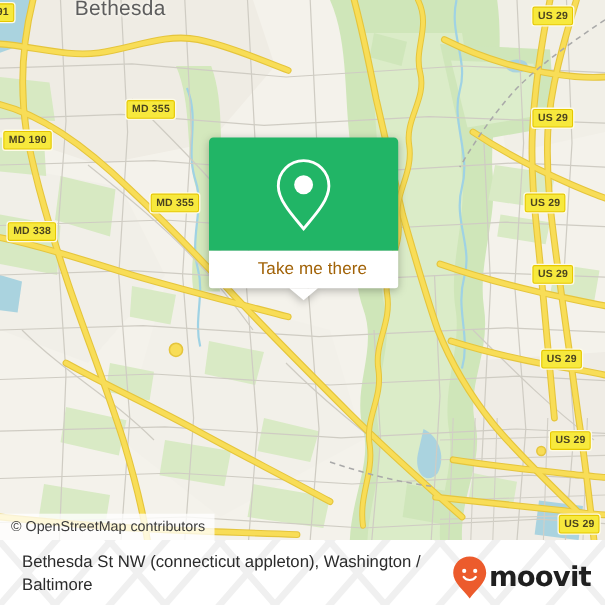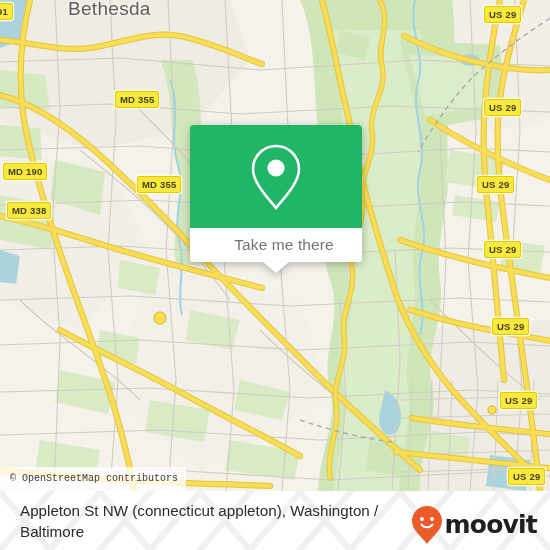--- a/index.html
+++ b/index.html
@@ -60,24 +60,24 @@
     white-space: nowrap;
   }
 
   
   .attribution {
     position: absolute;
     left: 0;
     bottom: 0;
     background: rgba(255,255,255,0.78);
     color: #3b3b3b;
-    font-size: 10px;
+    font-size: 13px;
     line-height: 16px;
     padding: 4px 8px 4px 10px;
-    font-family: Liberation Mono, monospace;
+    font-family: Liberation Sans, sans-serif;
     white-space: nowrap;
   }
 
   
   .popup {
     position: absolute;
     left: 190px;
     top: 125px;
     width: 172px;
     filter: drop-shadow(0 2px 4px rgba(0,0,0,0.28));
@@ -93,21 +93,21 @@
   .popup-foot {
     background: #ffffff;
     height: 34px;
     display: flex;
     align-items: center;
     justify-content: center;
     position: relative;
     border-radius: 0 0 3px 3px;
   }
   .popup-foot-label {
-    color: #737373;
+    color: #a16207;
     font-size: 15.5px;
     font-family: "Liberation Sans", sans-serif;
     letter-spacing: 0.1px;
     margin-left: 16px;
   }
   .popup-tail {
     position: absolute;
     left: 50%;
     margin-left: -13px;
     top: 100%;
@@ -360,21 +360,21 @@
         <circle cx="160" cy="318" r="6"></circle>
         <circle cx="500" cy="330" r="5"></circle>
         <circle cx="492" cy="410" r="4"></circle>
       </g>
     </svg>
 
     <div class="city-label" style="left:68px; top:-2px;">Bethesda</div>
 
     <div class="shield" style="left:-8px;  top:3px;">91</div>
     <div class="shield" style="left:115px; top:91px;">MD 355</div>
-    <div class="shield" style="left:3px;   top:119px;margin-top:44px;">MD 190</div>
+    <div class="shield" style="left:3px;   top:119px;">MD 190</div>
     <div class="shield" style="left:137px; top:176px;">MD 355</div>
     <div class="shield" style="left:7px;   top:202px;">MD 338</div>
     <div class="shield" style="left:484px; top:6px;">US 29</div>
     <div class="shield" style="left:484px; top:99px;">US 29</div>
     <div class="shield" style="left:477px; top:176px;">US 29</div>
     <div class="shield" style="left:484px; top:241px;">US 29</div>
     <div class="shield" style="left:492px; top:318px;">US 29</div>
     <div class="shield" style="left:500px; top:392px;">US 29</div>
     <div class="shield" style="left:508px; top:468px;">US 29</div>
 
@@ -412,21 +412,21 @@
         <path d="M490,70 L560,-10"></path>
         <path d="M-10,-10 L60,70"></path>
           <path d="M90,-10 L160,70"></path>
         <path d="M190,-10 L260,70"></path>
           <path d="M290,-10 L360,70"></path>
         <path d="M390,-10 L460,70"></path>
           <path d="M490,-10 L560,70"></path>
       </g>
     </svg>
 
-    <div class="footer-title">Appleton St NW (connecticut appleton), Washington / Baltimore</div>
+    <div class="footer-title">Bethesda St NW (connecticut appleton), Washington / Baltimore</div>
 
     <div class="brand">
       <svg width="32" height="40" viewBox="0 0 32 40" xmlns="http://www.w3.org/2000/svg">
         <path d="M16 1 C7.7 1 1 7.7 1 16 C1 25 11 32 16 39
                  C21 32 31 25 31 16 C31 7.7 24.3 1 16 1 Z" fill="#ec5b2c"></path>
         <circle cx="11" cy="14" r="1.9" fill="#ffffff"></circle>
         <circle cx="21" cy="14" r="1.9" fill="#ffffff"></circle>
         <path d="M10.5 19.5 C13 23.2 19 23.2 21.5 19.5" fill="none" stroke="#ffffff" stroke-width="2" stroke-linecap="round"></path>
       </svg>
       <span class="brand-word">moovit</span>

